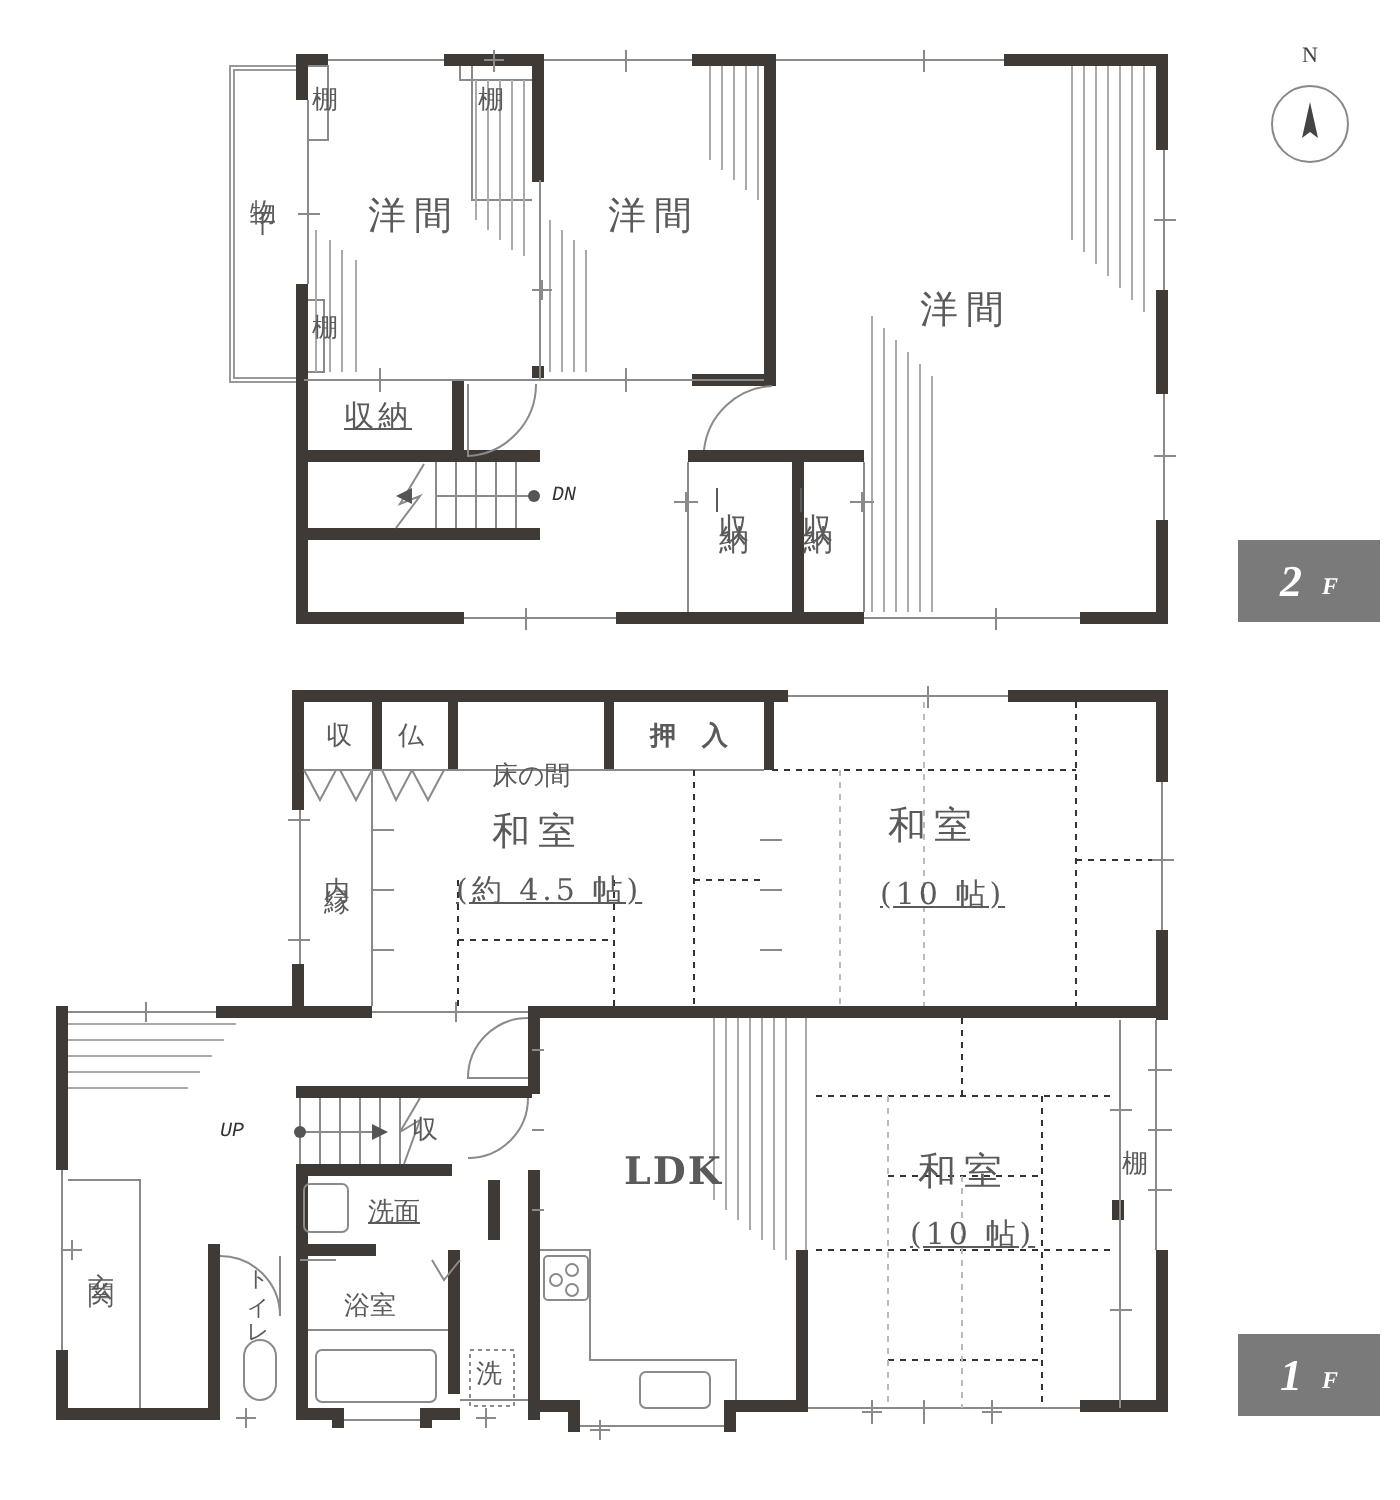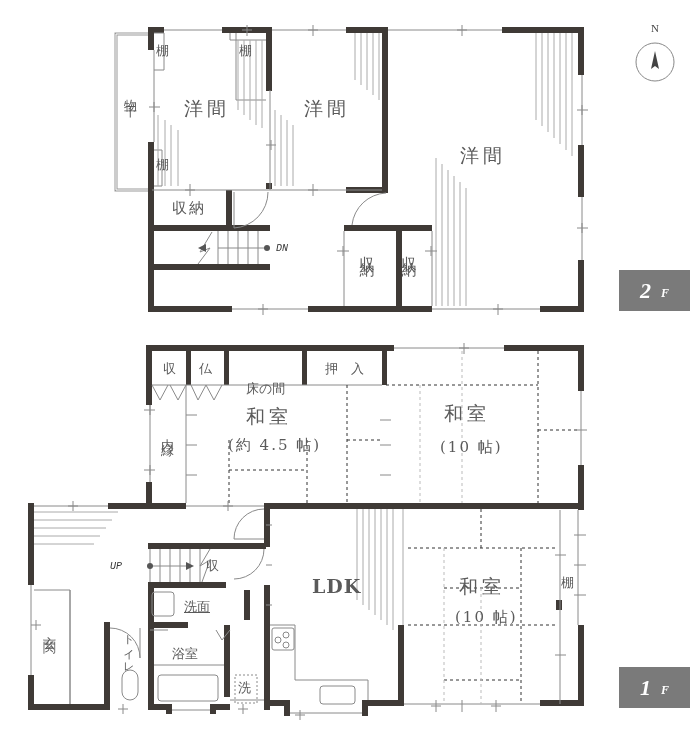--- a/index.html
+++ b/index.html
@@ -1,20 +1,20 @@
 <!DOCTYPE html>
 <html><head>
 <meta charset="utf-8">
 <style>
   html,body{margin:0;padding:0;background:#ffffff;}
   body{width:700px;height:750px;position:relative;overflow:hidden;font-family:"DejaVu Serif","Liberation Serif",serif;color:#555;}
   #plan{position:absolute;left:0;top:0;width:700px;height:750px;}
   .lbl{position:absolute;font-family:"DejaVu Serif","Liberation Serif",serif;color:#5a5a5a;white-space:nowrap;line-height:1;}
   .lg{font-size:19px;letter-spacing:4px;text-align:center;}
-  .md{font-size:15px;letter-spacing:2px;}
+  .md{font-size:15px;letter-spacing:2px;text-decoration:underline;}
   .sm{font-size:13px;}
   .vert{writing-mode:vertical-rl;letter-spacing:6px;}
   .floor-badge{position:absolute;background:#7a7a7a;color:#fff;display:flex;align-items:center;justify-content:center;gap:10px;}
   .floor-badge .num{font-family:"Liberation Serif",serif;font-style:italic;font-weight:bold;font-size:22px;}
   .floor-badge .f{font-family:"Liberation Serif",serif;font-style:italic;font-weight:bold;font-size:12px;margin-top:6px;}
   .compass{position:absolute;}
   .compass .n{position:absolute;left:0;width:40px;text-align:center;top:-2px;font-size:11px;font-family:"Liberation Serif",serif;color:#444;}
   .tag{position:absolute;font-family:Liberation Mono, monospace;font-style:italic;font-size:10px;color:#333;}
 </style>
 </head>
@@ -196,21 +196,21 @@
 <div class="tag" style="left:276px;top:243px;">DN</div>
 
 <div class="floor-badge" style="left:619px;top:270px;width:71px;height:41px;">
   <span class="num">2</span>
   <span class="f">F</span>
 </div>
 
 <div class="lbl sm" style="left:163px;top:362px;">収</div>
 <div class="lbl sm" style="left:199px;top:362px;">仏</div>
 <div class="lbl sm" style="left:246px;top:382px;">床の間</div>
-<div class="lbl sm" style="left:325px;top:362px;">押　入</div>
+<div class="lbl sm" style="left:325px;top:362px;font-weight:bold;">押　入</div>
 <div class="lbl lg" style="left:246px;top:407px;">和室</div>
 <div class="lbl md" style="left:228px;top:438px;">(約 4.5 帖)</div>
 <div class="lbl lg" style="left:444px;top:404px;">和室</div>
 <div class="lbl md" style="left:440px;top:440px;">(10 帖)</div>
 <div class="lbl sm vert" style="left:161px;top:428px;">内縁</div>
 <div class="lbl sm vert" style="left:43px;top:625px;">玄関</div>
 <div class="lbl lg" style="left:312px;top:577px;letter-spacing:1px;font-weight:bold;">LDK</div>
 <div class="lbl lg" style="left:459px;top:577px;">和室</div>
 <div class="lbl md" style="left:455px;top:610px;">(10 帖)</div>
 <div class="lbl sm" style="left:561px;top:576px;">棚</div>

